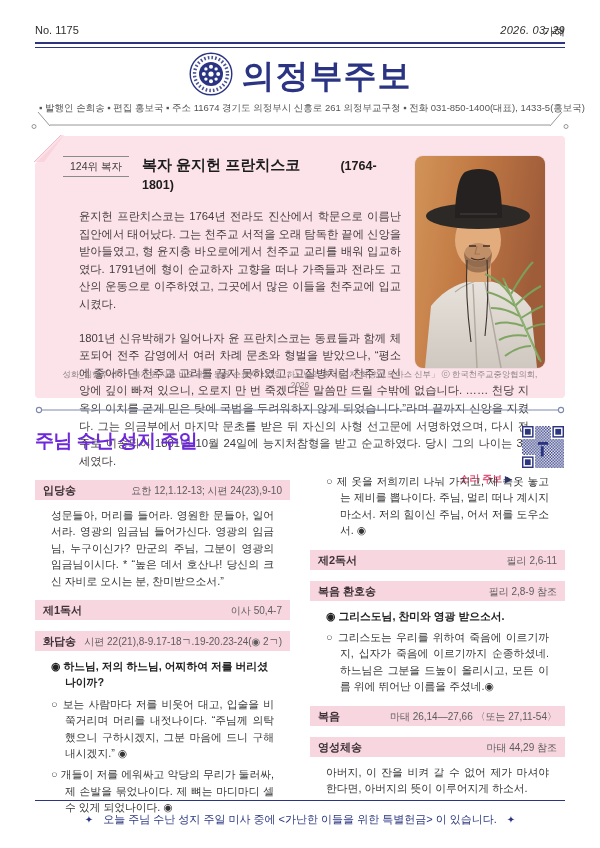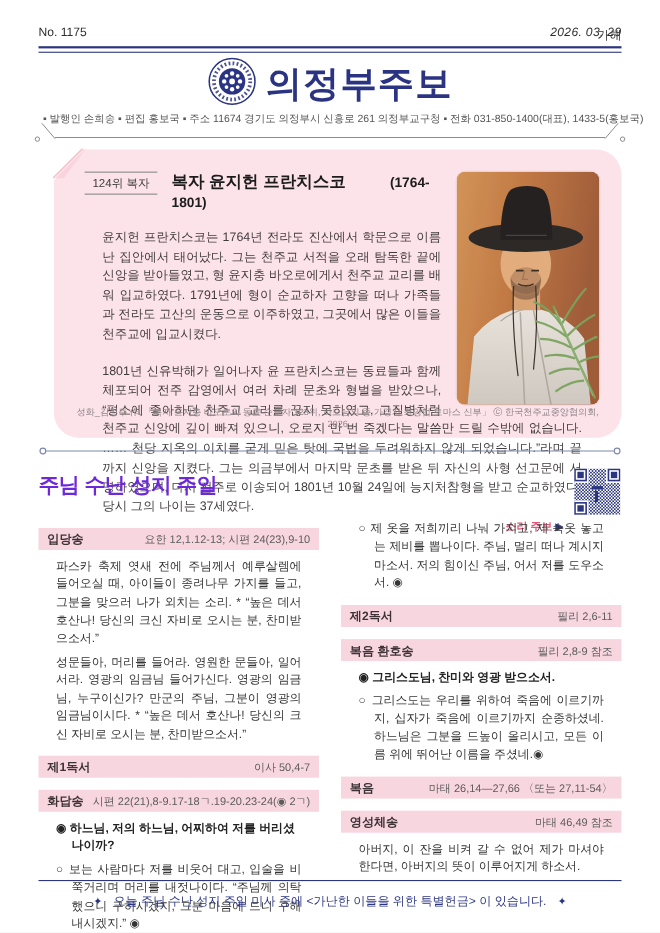--- a/index.html
+++ b/index.html
@@ -15,22 +15,22 @@
   .rule1{position:absolute;top:42px;left:35px;right:35px;border-top:2.5px solid #2b3580;}
   .rule2{position:absolute;top:47px;left:35px;right:35px;border-top:1px solid #2b3580;}
   
   .masthead{position:absolute;top:53px;left:0;right:0;height:46px;display:flex;align-items:center;justify-content:center;gap:9px;}
   .masthead .title{font-size:33px;font-weight:bold;color:#2b3483;letter-spacing:1px;}
   
   .publine{position:absolute;top:102px;left:0;right:0;text-align:center;font-size:9.5px;color:#555;padding-left:24px;}
   .pubdivider{position:absolute;top:110px;left:30px;width:540px;height:20px;}
   
   .saint-box{
-    position:absolute;top:136px;left:49px;right:35px;height:262px;
-    background:#fce2e9;border-radius:23px;padding:20px 20px 10px 28px;box-sizing:border-box;
+    position:absolute;top:136px;left:35px;right:35px;height:262px;
+    background:#fce2e9;border-radius:4px;padding:20px 20px 10px 28px;box-sizing:border-box;
   }
   .corner-cut{position:absolute;top:-1px;left:-1px;width:30px;height:30px;}
   .portrait{
     float:right;width:130px;height:212px;margin:0 0 6px 14px;border-radius:8px;overflow:hidden;
     box-shadow:0 0 0 1px rgba(0,0,0,0.04);
   }
   .saint-head{display:flex;align-items:baseline;gap:13px;margin-bottom:10px;}
   .badge{border-top:1.2px solid #8a8a8a;border-bottom:1.2px solid #8a8a8a;padding:3px 7px 2px;font-size:10.5px;color:#3c3c3c;white-space:nowrap;}
   .saint-name{font-size:15px;font-weight:bold;color:#1c1c1c;}
   .saint-years{font-size:12.5px;font-weight:bold;color:#1c1c1c;margin-left:36px;}
@@ -212,21 +212,20 @@
         <rect x="13" y="14" width="2" height="7" fill="#2b3580"></rect>
     </svg>
   </div>
 
   <div class="columns">
     <div class="col">
       <div class="sec-bar">
         <span class="sec-label">입당송</span>
         <span class="sec-ref">요한 12,1.12-13; 시편 24(23),9-10</span>
       </div>
-      <p>파스카 축제 엿새 전에 주님께서 예루살렘에 들어오실 때, 아이들이 종려나무 가지를 들고, 그분을 맞으러 나가 외치는 소리. * “높은 데서 호산나! 당신의 크신 자비로 오시는 분, 찬미받으소서.”</p>
       <p>성문들아, 머리를 들어라. 영원한 문들아, 일어서라. 영광의 임금님 들어가신다. 영광의 임금님, 누구이신가? 만군의 주님, 그분이 영광의 임금님이시다. * “높은 데서 호산나! 당신의 크신 자비로 오시는 분, 찬미받으소서.”</p>
       <div class="sec-bar">
         <span class="sec-label">제1독서</span>
         <span class="sec-ref">이사 50,4-7</span>
       </div>
       <div class="sec-bar">
         <span class="sec-label">화답송</span>
         <span class="sec-ref">시편 22(21),8-9.17-18ㄱ.19-20.23-24(◉ 2ㄱ)</span>
       </div>
       <p class="bold">◉ 하느님, 저의 하느님, 어찌하여 저를 버리셨나이까?</p>
@@ -245,21 +244,21 @@
         <span class="sec-ref">필리 2,8-9 참조</span>
       </div>
       <p class="bold">◉ 그리스도님, 찬미와 영광 받으소서.</p>
       <p class="hang">○ 그리스도는 우리를 위하여 죽음에 이르기까지, 십자가 죽음에 이르기까지 순종하셨네. 하느님은 그분을 드높이 올리시고, 모든 이름 위에 뛰어난 이름을 주셨네.◉</p>
       <div class="sec-bar">
         <span class="sec-label">복음</span>
         <span class="sec-ref">마태 26,14—27,66 〈또는 27,11-54〉</span>
       </div>
       <div class="sec-bar">
         <span class="sec-label">영성체송</span>
-        <span class="sec-ref">마태 46,49 참조</span>
+        <span class="sec-ref">마태 44,29 참조</span>
       </div>
       <p>아버지, 이 잔을 비켜 갈 수 없어 제가 마셔야 한다면, 아버지의 뜻이 이루어지게 하소서.</p>
     </div>
   </div>
 
   <div class="foot-rule"></div>
   <div class="footer">
     <span class="star">✦</span><span>오늘 주님 수난 성지 주일 미사 중에 &lt;가난한 이들을 위한 특별헌금&gt; 이 있습니다.</span><span class="star">✦</span>
   </div>
 

